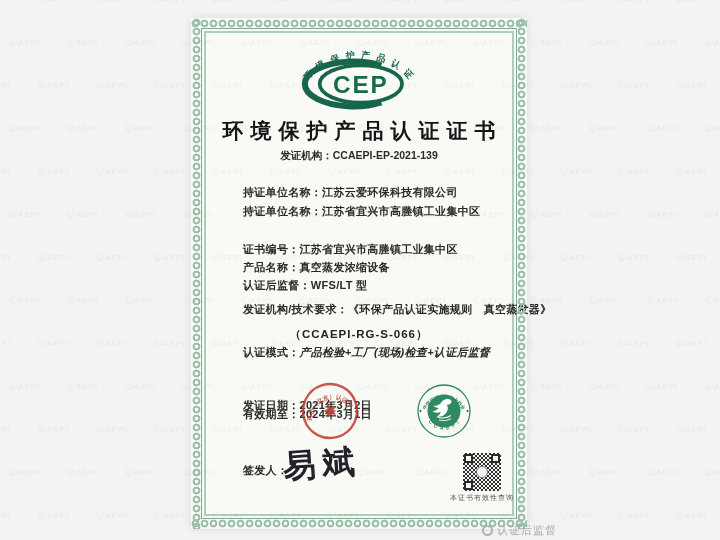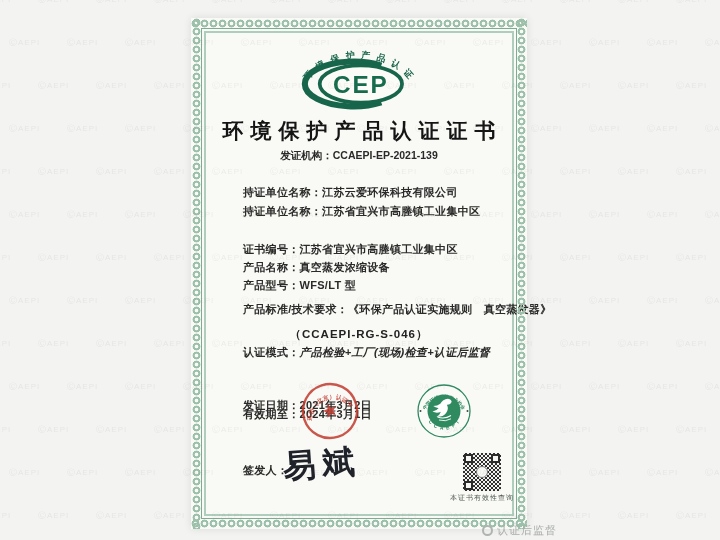--- a/index.html
+++ b/index.html
@@ -234,24 +234,24 @@
     </svg>
 
     <div class="title">环境保护产品认证证书</div>
 
     <div class="certno"><span>发证机构：</span><span>CCAEPI-EP-2021-139</span></div>
 
     <div class="row" style="top:167px"><span>持证单位名称：</span><span>江苏云爱环保科技有限公司</span></div>
     <div class="row" style="top:186px"><span>持证单位名称：</span><span>江苏省宜兴市高塍镇工业集中区</span></div>
     <div class="row" style="top:224px"><span>证书编号：</span><span>江苏省宜兴市高塍镇工业集中区</span></div>
     <div class="row" style="top:242px"><span>产品名称：</span><span>真空蒸发浓缩设备</span></div>
-    <div class="row" style="top:260px"><span>产品型号：</span><span>WFS/LT 型</span></div>
-    <div class="row" style="top:284px"><span>产品标准/技术要求：</span><span>《环保产品认证实施规则　真空蒸发器》</span></div>
-
-    <div class="code-line">（CCAEPI-RG-S-046）</div>
+    <div class="row" style="top:260px"><span>认证后监督：</span><span>WFS/LT 型</span></div>
+    <div class="row" style="top:284px"><span>发证机构/技术要求：</span><span>《环保产品认证实施规则　真空蒸发器》</span></div>
+
+    <div class="code-line">（CCAEPI-RG-S-066）</div>
 
     <div class="row" style="top:327px"><span>认证模式：</span><span class="ital">产品检验+工厂(现场)检查+认证后监督</span></div>
 
     <div class="row" style="top:380px"><span>发证日期：</span><span>2021年3月2日</span></div>
     <div class="row" style="top:389px"><span>有效期至：</span><span>2024年3月1日</span></div>
 
     <div class="row" style="top:445px"><span>签发人：</span></div>
     <div class="sig">易斌</div>
 
     <svg class="stamp-svg" viewBox="0 0 66 66">

